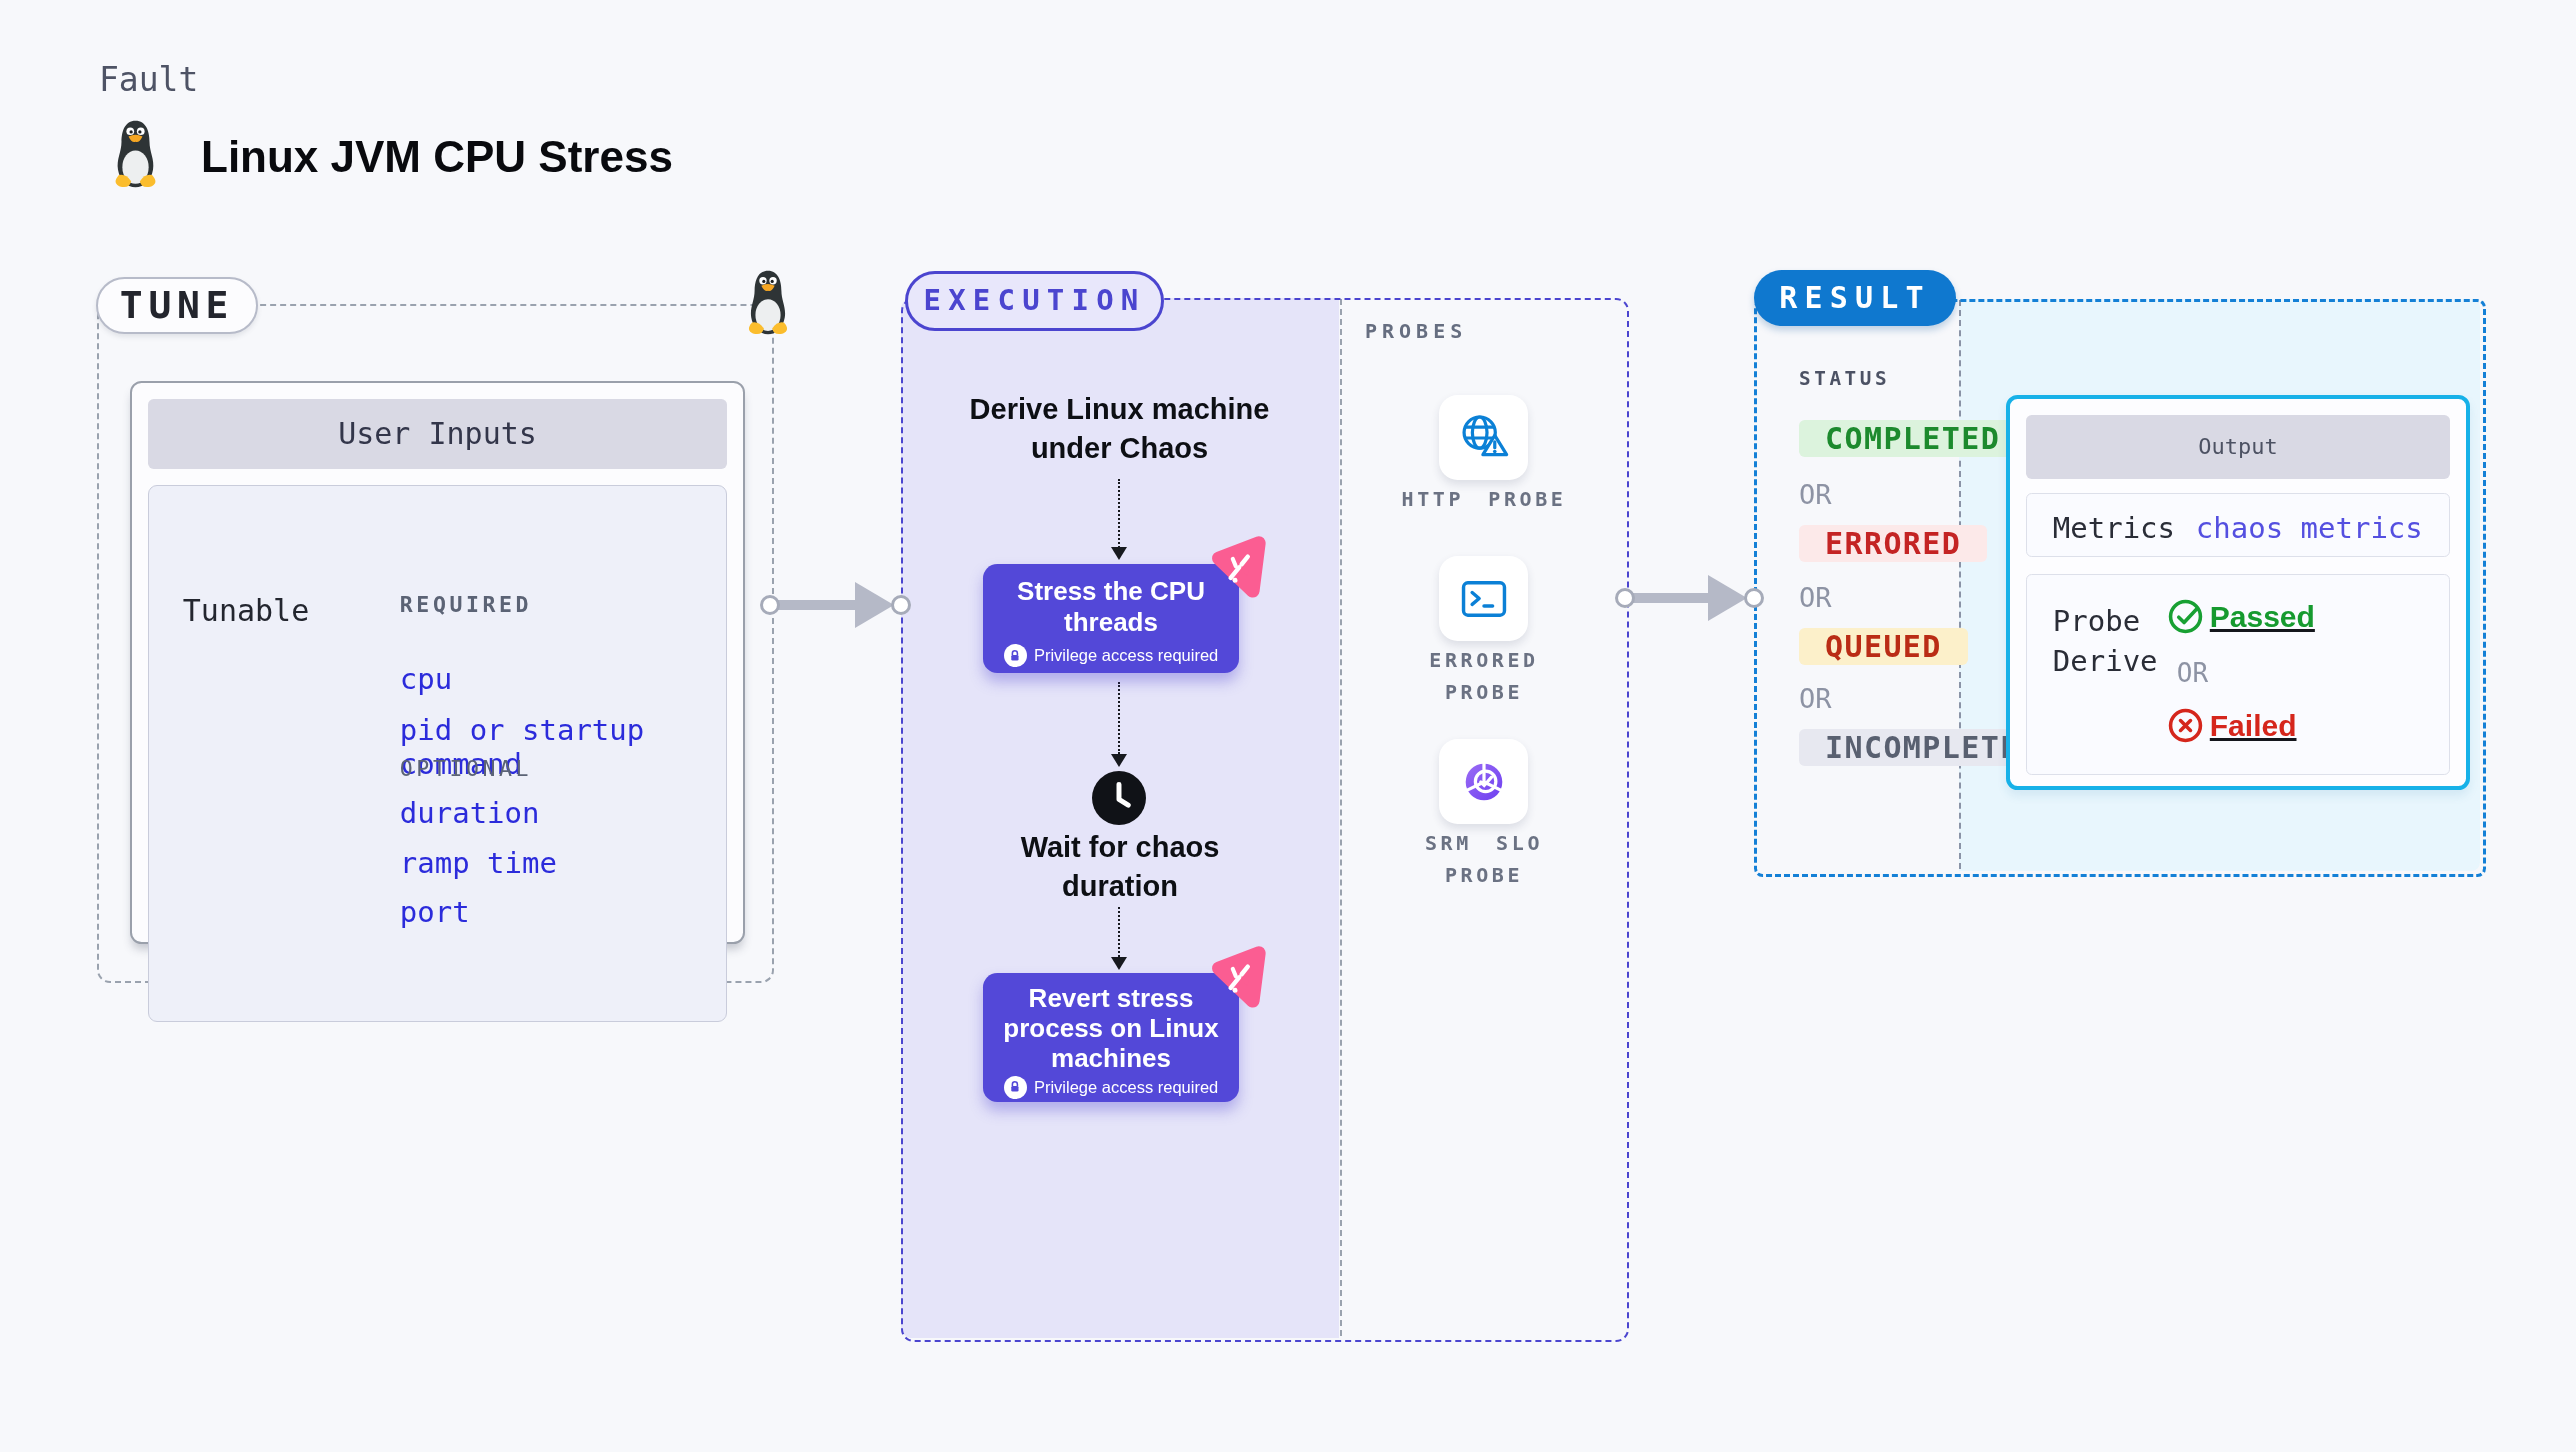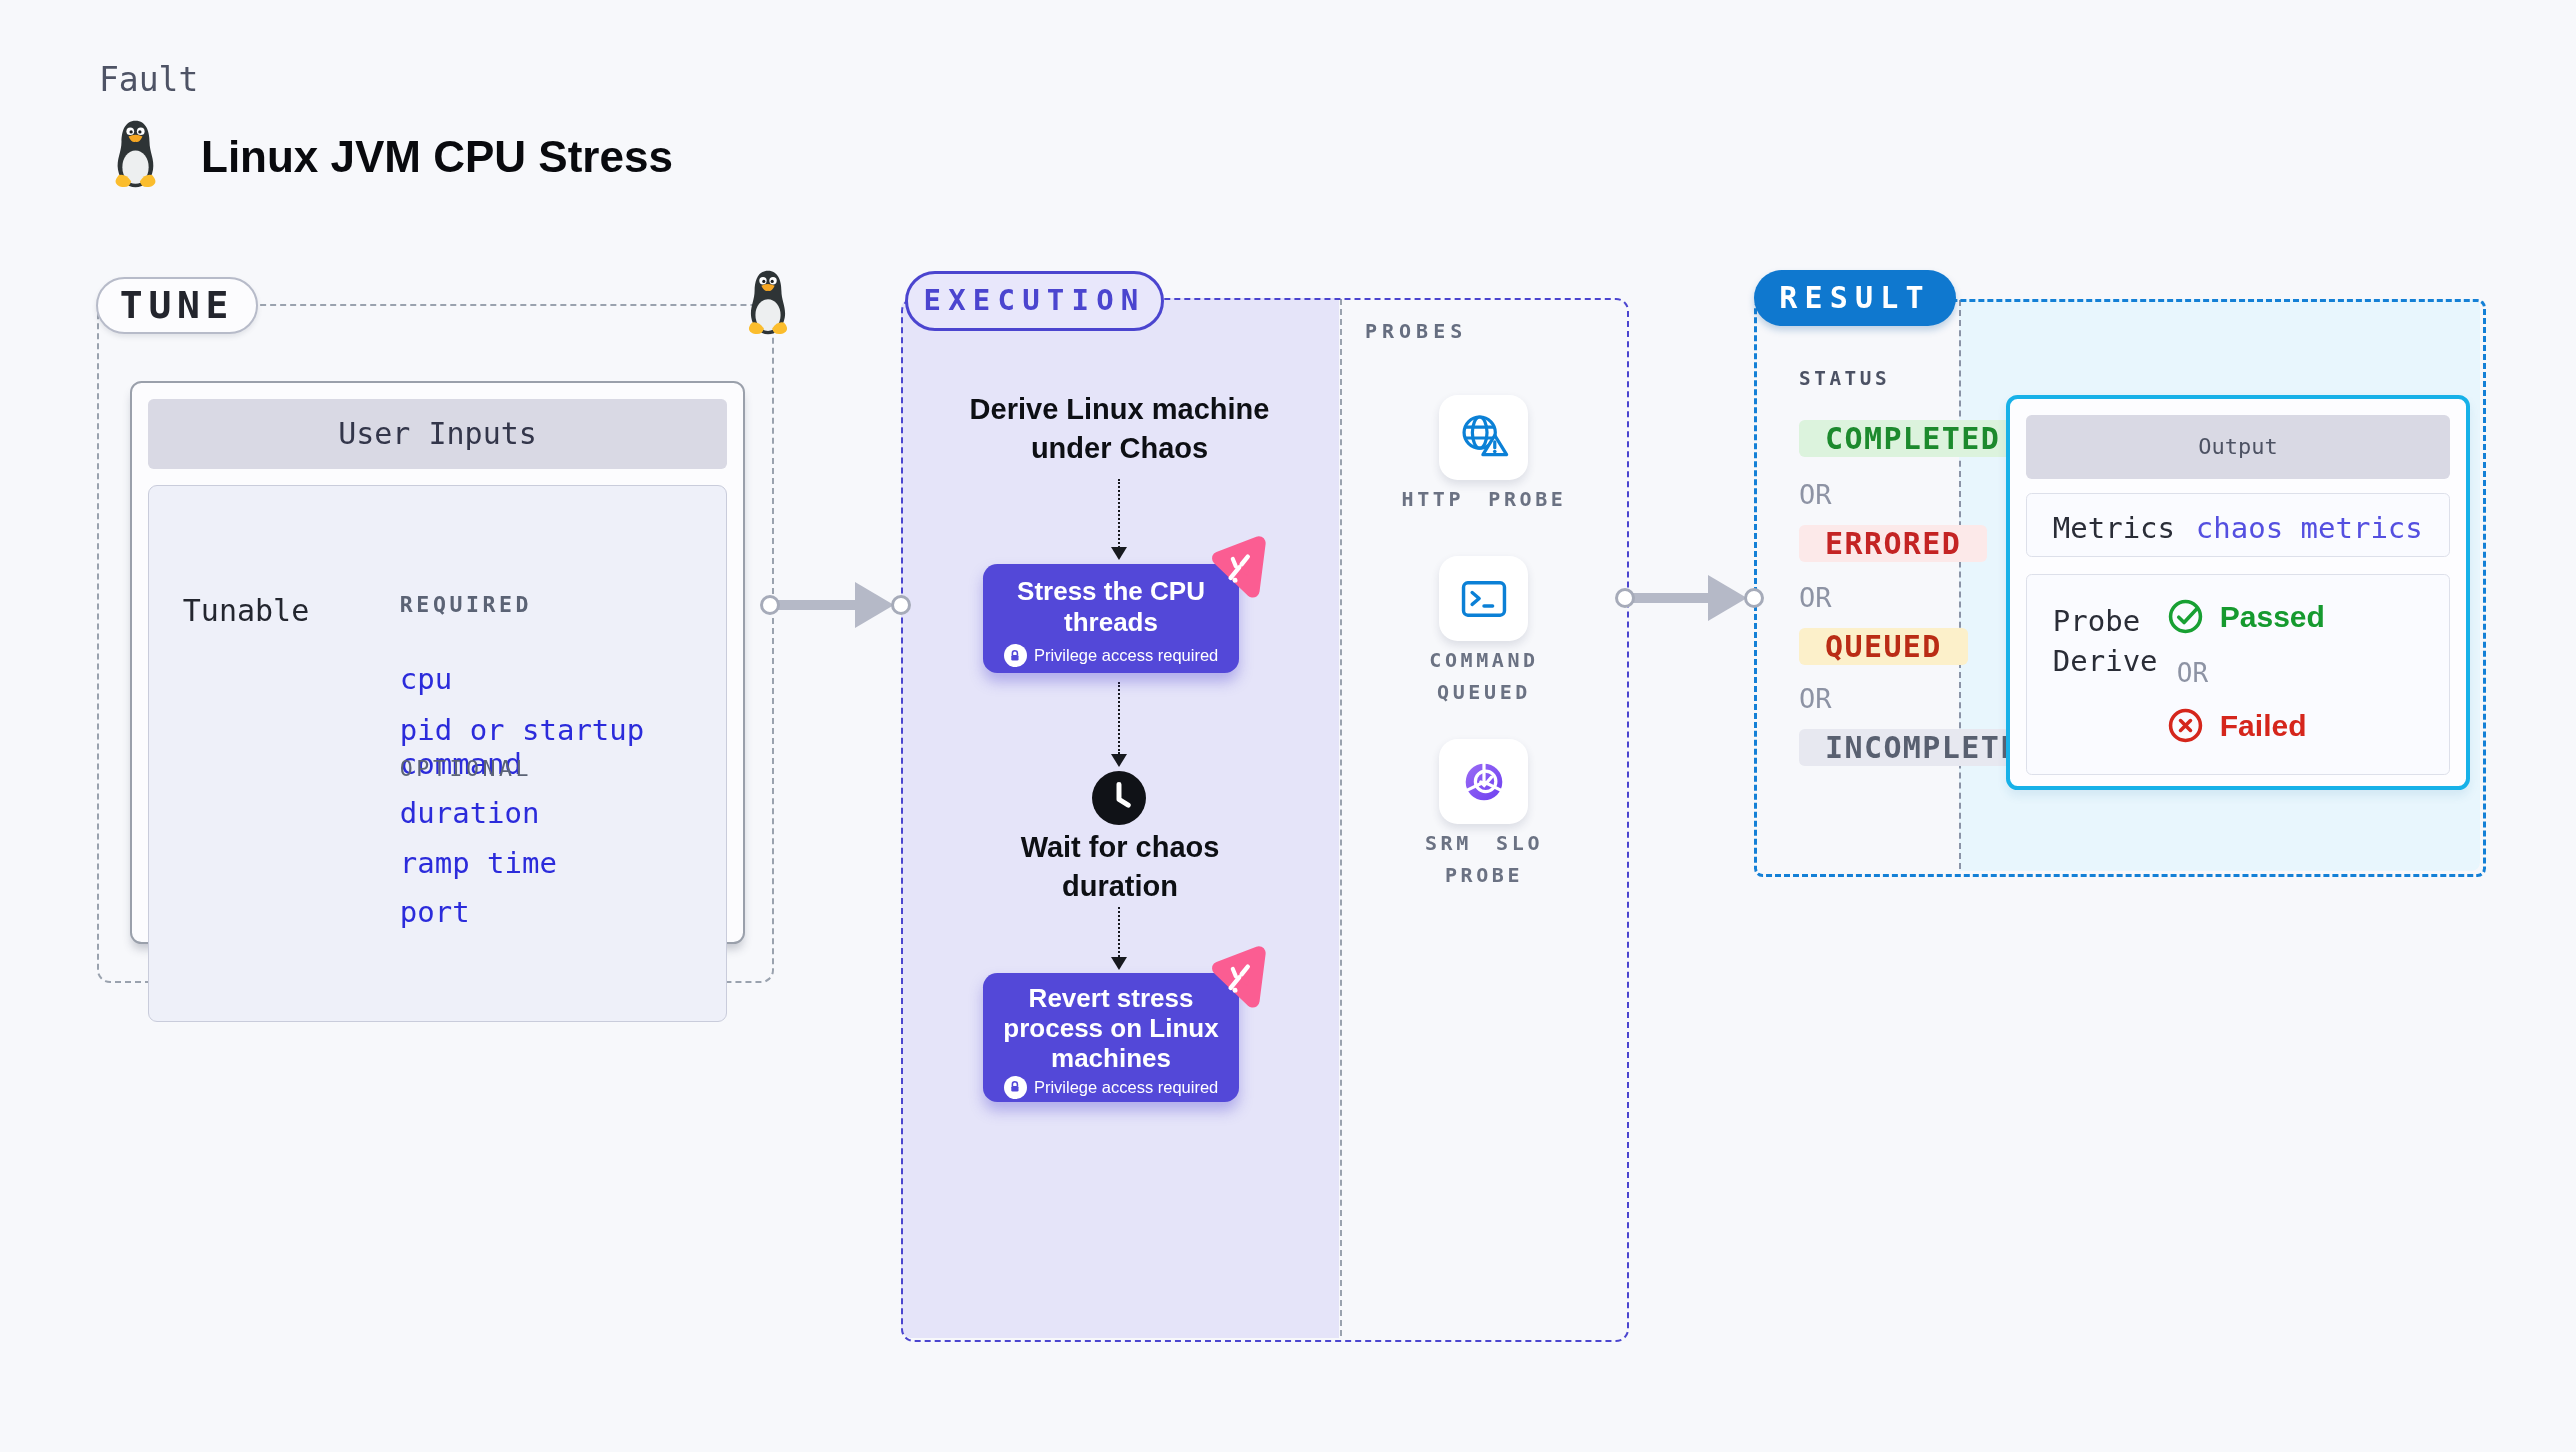--- a/index.html
+++ b/index.html
@@ -78,21 +78,21 @@
 
   .output-card{left:2006px;top:395px;width:464px;height:395px;box-sizing:border-box;background:#fdfdff;
                border:4.3px solid #17b1e8;border-radius:11.5px;padding:15.8px;z-index:3;box-shadow:0 5.7px 10px rgba(30,120,170,.10);}
   .output-header{height:64px;line-height:64px;background:#d9d9e4;border-radius:5.7px;text-align:center;font-size:22px;color:#4d5263;}
   .out-row{position:relative;box-sizing:border-box;border:1.4px solid #dde0ea;border-radius:5.7px;background:#fafbff;}
   .row-metrics{margin-top:14.3px;height:64px;}
   .row-probes{margin-top:17px;height:201px;}
   .metrics-label{left:26px;top:17px;font-size:29px;color:#2a2d37;}
   .metrics-value{left:169px;top:17px;font-size:29px;color:#544fe0;cursor:pointer;}
   .pr-label{left:26px;top:26px;width:158px;font-size:29px;color:#2a2d37;line-height:40px;}
-  .pr-row{position:absolute;display:flex;align-items:center;gap:16px;}
+  .pr-row{position:absolute;display:flex;align-items:center;gap:6px;text-decoration:underline;}
   .pr-passed{left:140px;top:23px;}  .pr-failed{left:140px;top:132px;}
   .pr-or{left:150px;top:83px;font-size:26px;color:#8d93a4;}
   .passed-txt{font-size:30px;font-weight:bold;color:#169a2f;}
   .failed-txt{font-size:30px;font-weight:bold;color:#d5261c;}
 </style>
 </head>
 <body>
 
 <div class="canvas">
 
@@ -221,21 +221,21 @@
 
   <div class="abs probe-card" style="top:556px;">
     <svg width="56" height="56" viewBox="0 0 52 52">
       <g stroke="#0b80d6" stroke-width="3.2" fill="none" stroke-linecap="round" stroke-linejoin="round">
         <rect x="7" y="11" width="38" height="30" rx="4"></rect>
         <path d="M15 20 L21.5 25.5 L15 31"></path>
         <path d="M26 32.5 H34"></path>
       </g>
     </svg>
   </div>
-  <div class="abs mono probe-name" style="top:645px;">COMMAND QUEUED</div>
+  <div class="abs mono probe-name" style="top:645px;">ERRORED PROBE</div>
 
   <div class="abs probe-card" style="top:739px;">
     <svg width="56" height="56" viewBox="0 0 52 52">
       <defs>
         <linearGradient id="sloGrad" x1="0" y1="0" x2="1" y2="1">
           <stop offset="0" stop-color="#9b6cf5"></stop>
             <stop offset="1" stop-color="#6d3ff0"></stop>
         </linearGradient>
       </defs>
       <circle cx="26" cy="26" r="17" fill="url(#sloGrad)"></circle>

